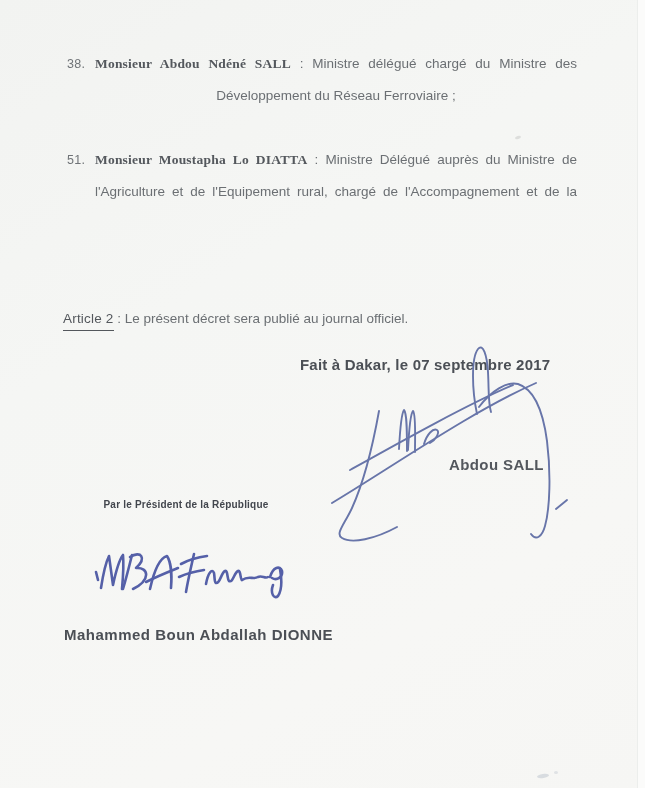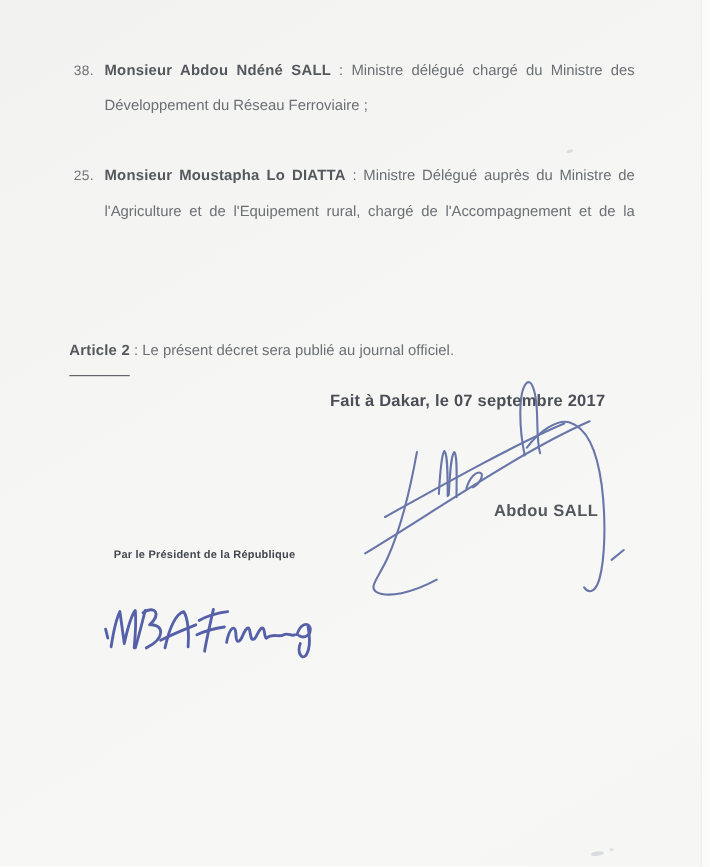--- a/index.html
+++ b/index.html
@@ -4,26 +4,26 @@
 <style>
   html,body{margin:0;padding:0;}
   body{width:645px;height:788px;font-family:"Liberation Sans",sans-serif;}
   .page{
     position:relative;width:645px;height:788px;overflow:hidden;
     background:linear-gradient(150deg,#f2f3f1 0%,#f5f6f4 35%,#f7f7f5 75%,#f6f6f4 100%);
   }
   .edge-right{position:absolute;top:0;right:0;width:7px;height:100%;background:#fbfbfa;border-left:1px solid #eceeec;}
   
   .item{position:absolute;left:95px;width:482px;color:#6b6f73;font-size:13.5px;}
-  .line{position:relative;line-height:32px;height:32px;white-space:nowrap;}
+  .line{position:relative;line-height:32px;height:32px;white-space:nowrap;text-align:center;}
   .line.just{white-space:normal;text-align:justify;text-align-last:justify;}
   .num{position:absolute;left:-28px;top:0;font-size:12.5px;color:#6f7377;letter-spacing:.3px;}
-  .b{font-weight:bold;color:#54585d;letter-spacing:.2px;}
+  .b{font-weight:bold;color:#54585d;letter-spacing:.2px;font-family:Liberation Serif, serif;}
   .article{position:absolute;left:63px;top:303px;font-size:13.5px;line-height:32px;color:#6b6f73;}
-  .article .label{font-weight:bold;color:#53575c;border-bottom:1.6px solid #53575c;padding-bottom:15px;letter-spacing:.2px;}
+  .article .label{font-weight:normal;color:#53575c;border-bottom:1.6px solid #53575c;padding-bottom:4px;letter-spacing:.2px;}
   
   .date-line{position:absolute;left:300px;top:356px;font-size:15px;font-weight:bold;color:#4b4f55;letter-spacing:.2px;}
   .president-name{position:absolute;left:449px;top:456px;font-size:15px;font-weight:bold;color:#53575d;letter-spacing:.4px;}
   .countersign{position:absolute;left:64px;top:494px;width:244px;text-align:center;font-size:10px;font-weight:bold;color:#42464d;line-height:21px;letter-spacing:.2px;}
   .pm-name{position:absolute;left:64px;top:626px;font-size:15px;font-weight:bold;color:#4b4f55;letter-spacing:.5px;}
   
   svg.ink{position:absolute;left:0;top:0;pointer-events:none;}
   
   .speck-a{position:absolute;left:515px;top:136px;width:6px;height:3px;background:#c9cbc9;border-radius:50%;opacity:.55;transform:rotate(-15deg);}
   .speck-b{position:absolute;left:537px;top:774px;width:12px;height:4px;background:#b9c1cc;border-radius:50%;opacity:.5;transform:rotate(-8deg);}
@@ -36,34 +36,35 @@
 
   <div class="item" style="top:48px;">
     <div class="line just">
       <span class="num">38.</span><span class="b">Monsieur Abdou Ndéné SALL</span><span> : </span><span>Ministre délégué chargé du Ministre des</span>
     </div>
     <div class="line">Développement du Réseau Ferroviaire ;</div>
   </div>
 
   <div class="item" style="top:144px;">
     <div class="line just">
-      <span class="num">25.</span><span class="b">Monsieur Moustapha Lo DIATTA</span><span> : </span><span>Ministre Délégué auprès du Ministre de</span>
+      <span class="num">51.</span><span class="b">Monsieur Moustapha Lo DIATTA</span><span> : </span><span>Ministre Délégué auprès du Ministre de</span>
     </div>
     <div class="line just">l'Agriculture et de l'Equipement rural, chargé de l'Accompagnement et de la</div>
   </div>
 
   <div class="article">
     <span class="label">Article 2</span><span> : Le présent décret sera publié au journal officiel.</span>
   </div>
 
   <div class="date-line">Fait à Dakar, le 07 septembre 2017</div>
   <div class="president-name">Abdou SALL</div>
   <div class="countersign">
     <div>Par le Président de la République</div>
   </div>
+  <div class="pm-name">Mahammed Boun Abdallah DIONNE</div>
 
   <svg class="ink" width="645" height="788" viewBox="0 0 645 788">
     <g fill="none" stroke-width="1.9" stroke-linecap="round" stroke-linejoin="round" opacity="0.92" stroke="#5c6ba3">
 
       <path d="M332,503 C392,467 472,411 536,383"></path>
       <path d="M350,470 C402,441 470,403 513,385"></path>
 
       <path d="M477,414 C472,390 471,358 478,349 C483,343 487,355 488,372 C489,390 488,402 491,412"></path>
 
       <path d="M479,407 C491,391 507,381 518,384 C534,389 543,411 547,441 C551,473 550,508 545,526 C542,537 536,541 531,534"></path>

